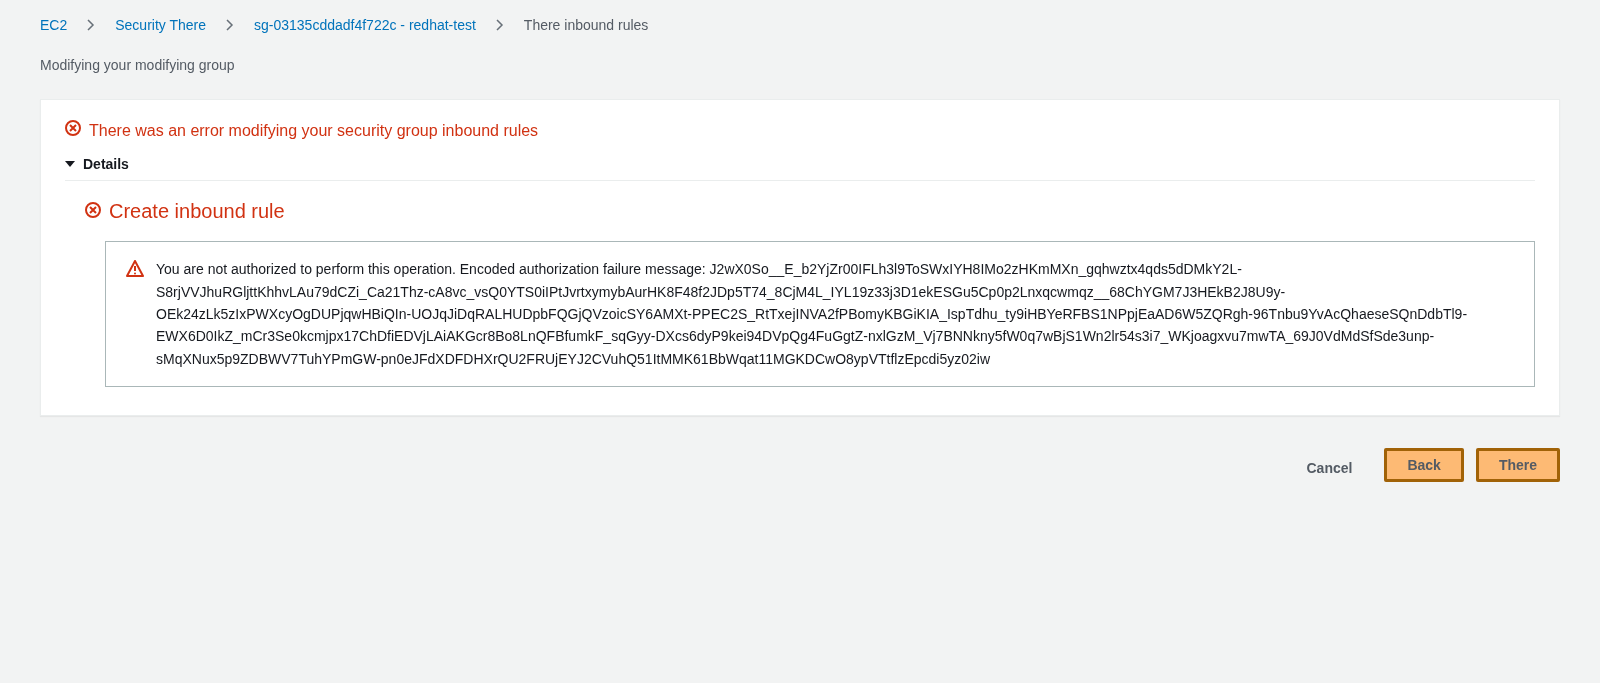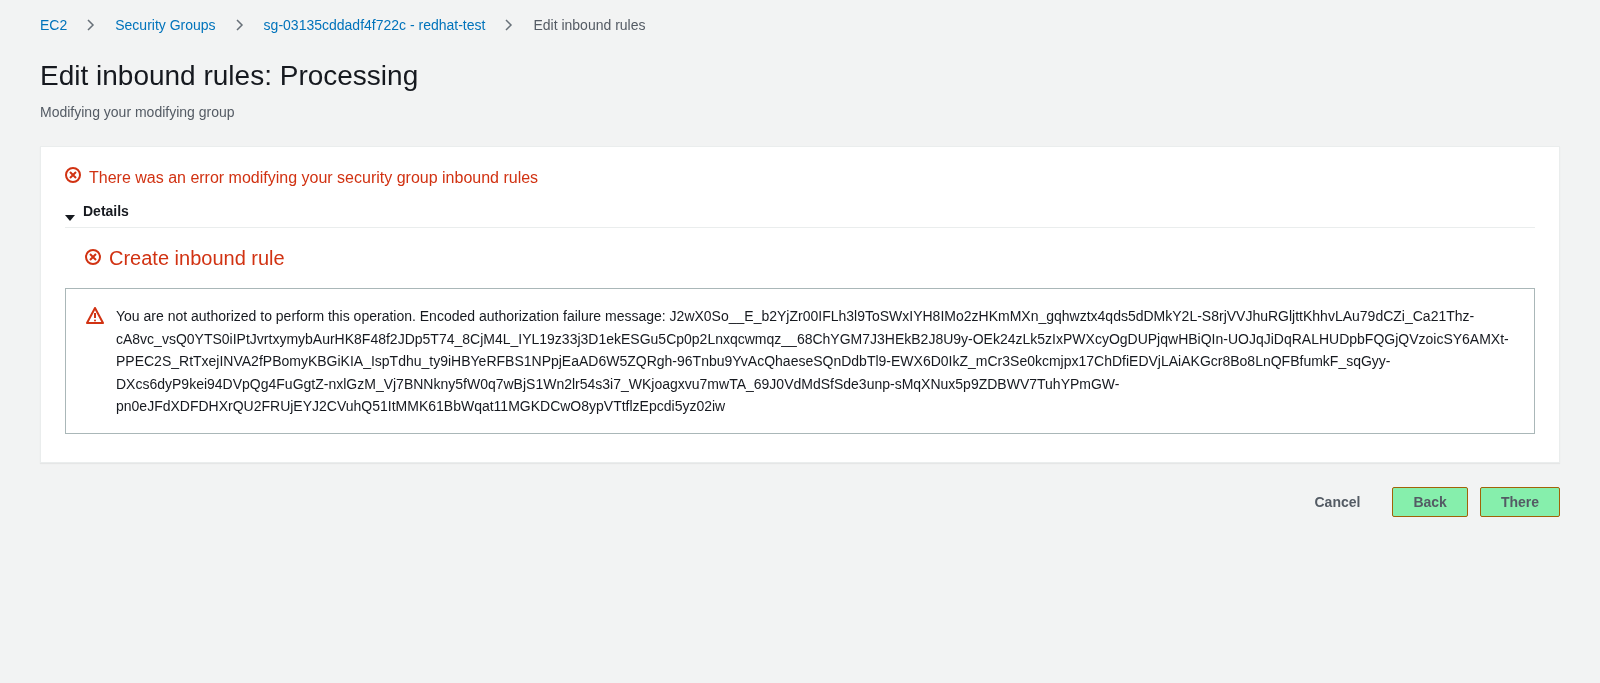--- a/index.html
+++ b/index.html
@@ -61,21 +61,21 @@
       font-size: 16px;
       margin-bottom: 12px;
     }
     .icon-circle-x {
       width: 16px;
       height: 16px;
       flex-shrink: 0;
     }
     .details-toggle {
       display: flex;
-      align-items: flex-end;
+      align-items: center;
       gap: 8px;
       font-weight: 700;
       color: #16191f;
       font-size: 14px;
       cursor: pointer;
       padding-bottom: 6px;
     }
     .details-divider {
       border: none;
       border-top: 1px solid #eaeded;
@@ -91,20 +91,21 @@
     .sub-alert {
       display: flex;
       align-items: center;
       gap: 8px;
       color: #d13212;
       font-size: 20px;
       margin-left: 20px;
       margin-bottom: 16px;
     }
     .error-box {
+      margin-left: 40px;
       border: 1px solid #aab7b8;
       padding: 16px 20px;
       display: flex;
       gap: 12px;
       align-items: flex-start;
     }
     .warn-icon {
       width: 18px;
       height: 18px;
       flex-shrink: 0;
@@ -112,68 +113,67 @@
     }
     .error-message {
       font-size: 14px;
       color: #16191f;
       word-break: break-word;
       line-height: 1.6;
     }
     .footer-actions {
       display: flex;
       justify-content: flex-end;
-      align-items: center;
+      align-items: flex-end;
       gap: 12px;
-      margin-top: 24px;
+      margin-top: 32px;
     }
     .btn {
       font-family: inherit;
       font-size: 14px;
       font-weight: 700;
       padding: 6px 20px;
       border-radius: 2px;
       cursor: pointer;
-      background: #86efac;
-      border: 1px solid #a16207;
+      background: #fdba74;
+      border: 3px solid #a16207;
       color: #545b64;
     }
     .btn-link {
       border: none;
       background: transparent;
       color: #545b64;
     }
   </style>
 </head>
 <body>
 
 <div class="page">
   <nav class="breadcrumbs">
     <a href="#">EC2</a>
     <span class="breadcrumb-sep">
       <svg width="8" height="12" viewBox="0 0 8 12" fill="none">
           <path d="M1 1L6 6L1 11" stroke="#687078" stroke-width="1.5" fill="none"></path>
         </svg>
     </span>
-    <a href="#">Security Groups</a>
+    <a href="#">Security There</a>
     <span class="breadcrumb-sep">
       <svg width="8" height="12" viewBox="0 0 8 12" fill="none">
           <path d="M1 1L6 6L1 11" stroke="#687078" stroke-width="1.5" fill="none"></path>
         </svg>
     </span>
     <a href="#">sg-03135cddadf4f722c - redhat-test</a>
     <span class="breadcrumb-sep">
       <svg width="8" height="12" viewBox="0 0 8 12" fill="none">
           <path d="M1 1L6 6L1 11" stroke="#687078" stroke-width="1.5" fill="none"></path>
         </svg>
     </span>
-    <span class="breadcrumb-current">Edit inbound rules</span>
+    <span class="breadcrumb-current">There inbound rules</span>
   </nav>
 
-  <h1 class="page-title">Edit inbound rules: Processing</h1>
   <p class="page-subtitle">Modifying your modifying group</p>
 
   <div class="panel">
     <div class="alert-header">
       <span>
         <svg class="icon-circle-x" viewBox="0 0 16 16">
           <circle cx="8" cy="8" r="7" stroke="#d13212" stroke-width="2" fill="none"></circle>
           <path d="M5 5 L11 11 M11 5 L5 11" stroke="#d13212" stroke-width="2"></path>
         </svg>
       </span>

